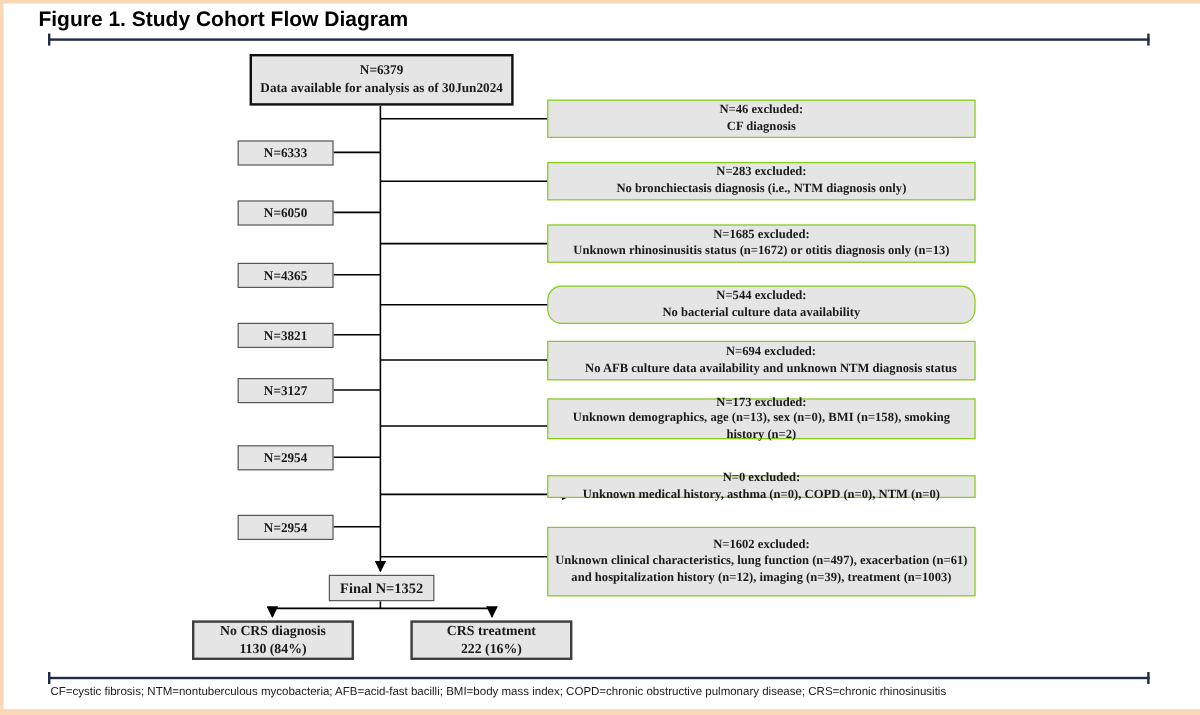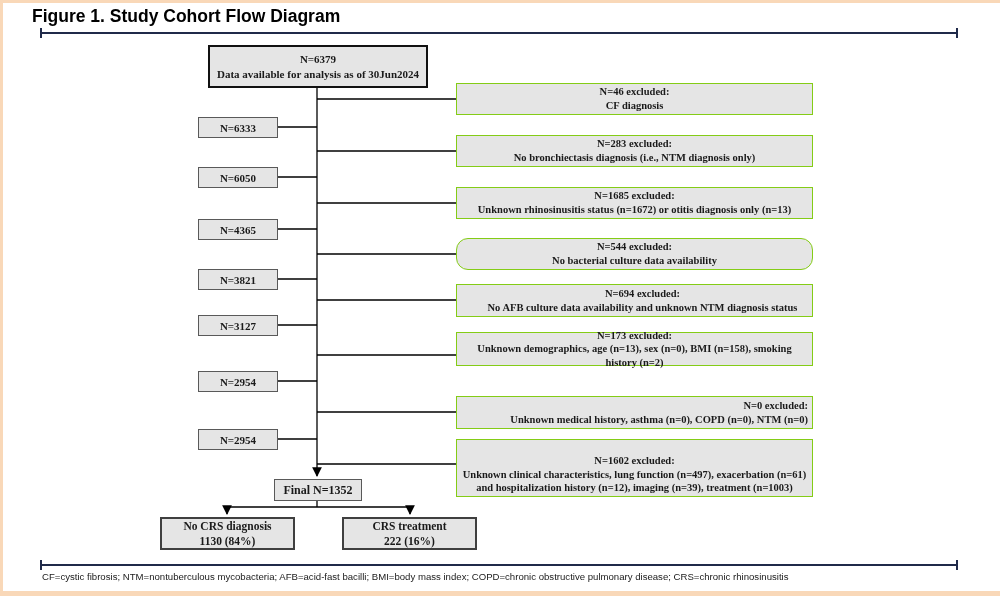--- a/index.html
+++ b/index.html
@@ -49,21 +49,21 @@
   .lb5{top:315px;} .lb6{top:371px;} .lb7{top:429px;}
 
   .exbox{
     left:456px;width:357px;
     border:1px solid #84cc16;font-size:10.5px;line-height:1.3;
     padding:1px 4px;
   }
   .ex1{top:83px;height:32px;} .ex2{top:135px;height:32px;}
   .ex3{top:187px;height:32px;align-items:center;} .ex4{top:238px;height:32px;border-radius:12px;}
   .ex5{top:284px;height:33px;padding-left:20px;} .ex6{top:332px;height:34px;}
-  .ex7{top:396px;height:33px;align-items:flex-end;} .ex8{top:439px;height:58px;justify-content:flex-end;}
+  .ex7{top:396px;height:19px;} .ex8{top:439px;height:58px;}
 
   .finalbox{
     left:274px;top:479px;width:88px;height:22px;
     border:1px solid #595959;font-size:12px;
   }
   .outbox{
     top:517px;width:135px;height:33px;
     border:2px solid #3f3f3f;font-size:11.5px;line-height:1.3;
   }
   .out1{left:160px;}

